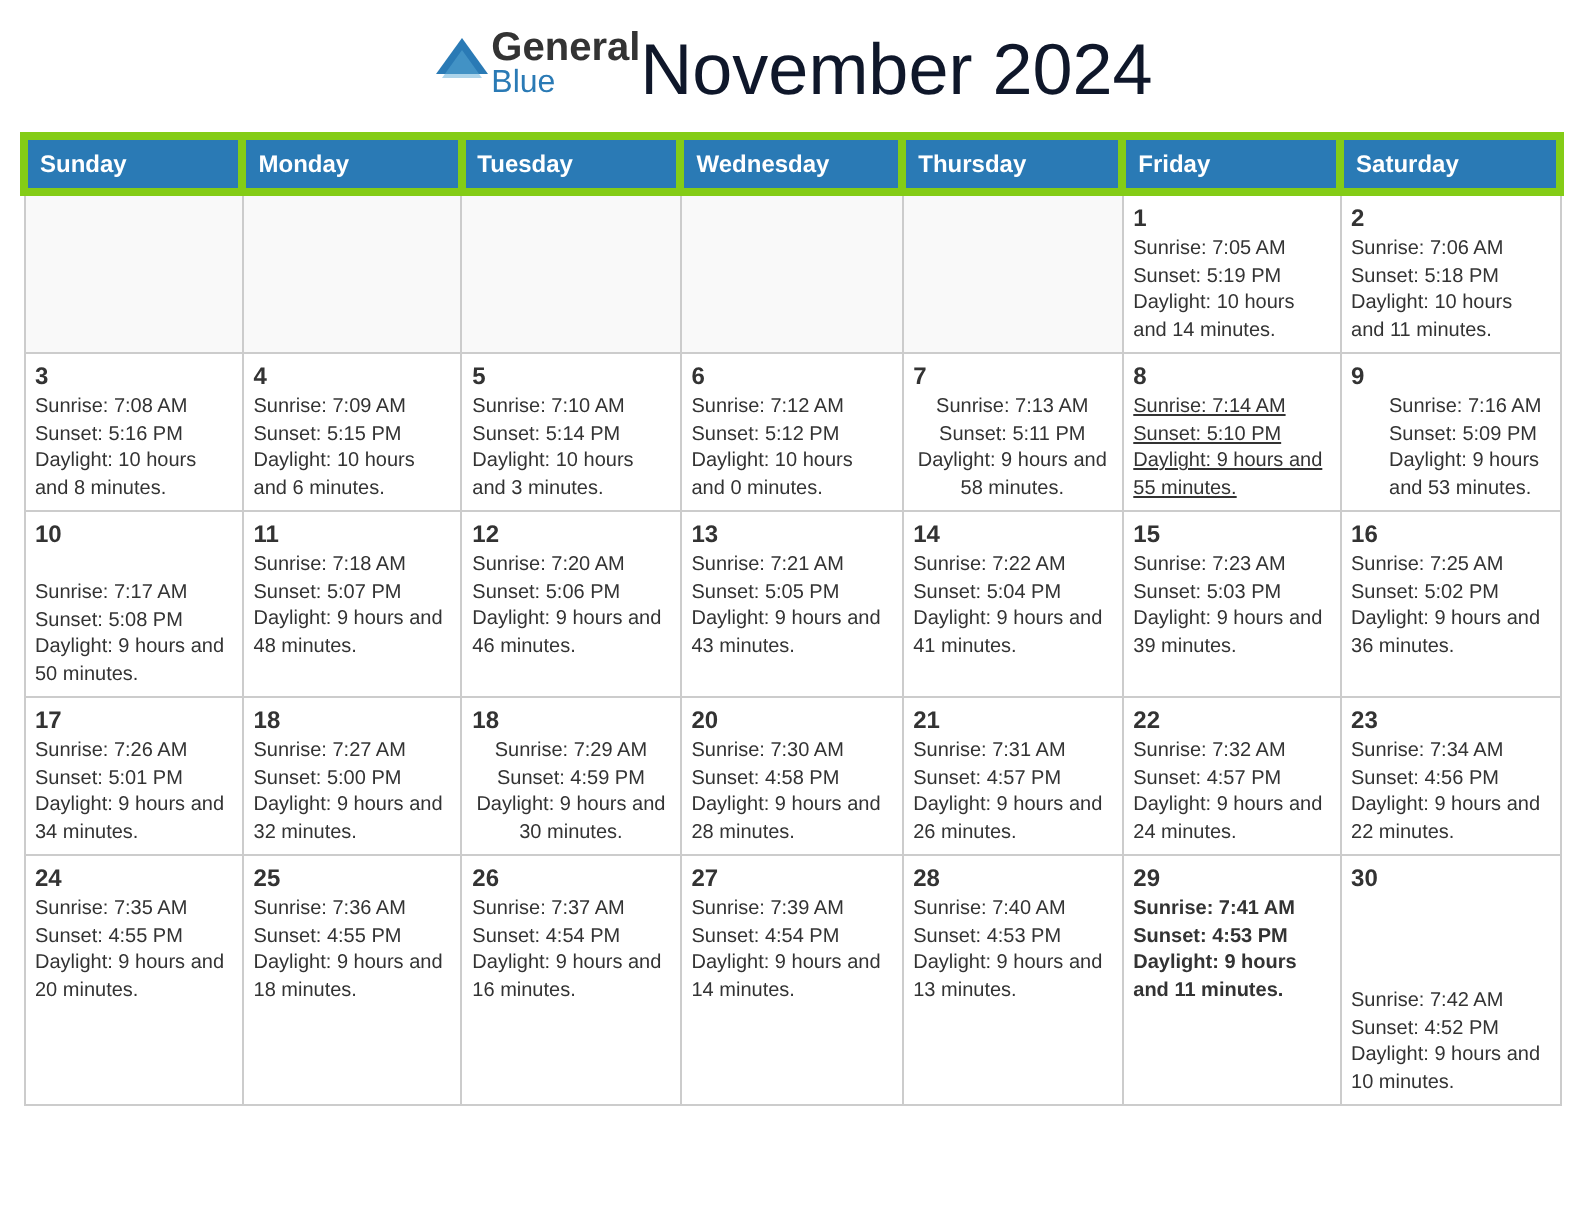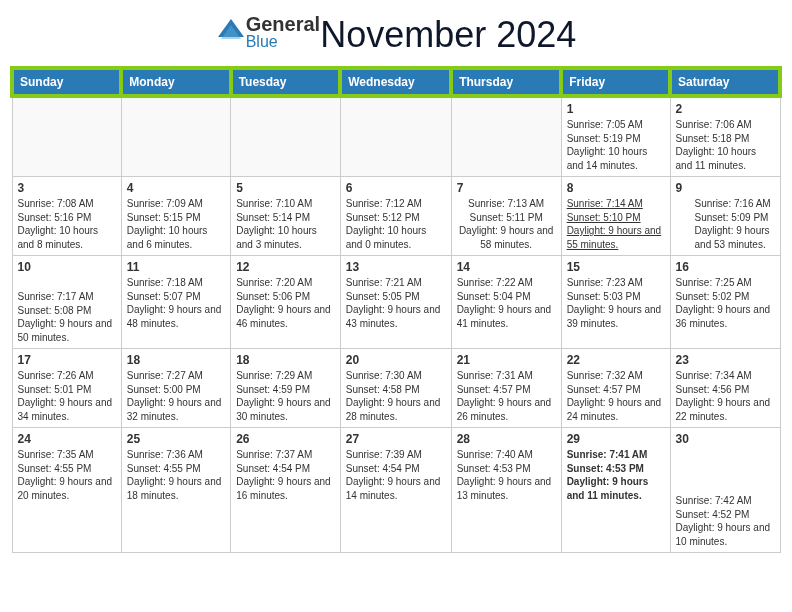--- a/index.html
+++ b/index.html
@@ -236,21 +236,21 @@
 Daylight: 9 hours and 34 minutes.</div>
         </td>
         <td>
           <span class="day-number">18</span>
           <div class="day-info" style="white-space: pre-line;">Sunrise: 7:27 AM
 Sunset: 5:00 PM
 Daylight: 9 hours and 32 minutes.</div>
         </td>
         <td>
           <span class="day-number">18</span>
-          <div class="day-info" style="white-space: pre-line;">Sunrise: 7:29 AM
+          <div class="day-info" style="white-space: pre-line; text-align: center;">Sunrise: 7:29 AM
 Sunset: 4:59 PM
 Daylight: 9 hours and 30 minutes.</div>
         </td>
         <td>
           <span class="day-number">20</span>
           <div class="day-info" style="white-space: pre-line;">Sunrise: 7:30 AM
 Sunset: 4:58 PM
 Daylight: 9 hours and 28 minutes.</div>
         </td>
         <td>

